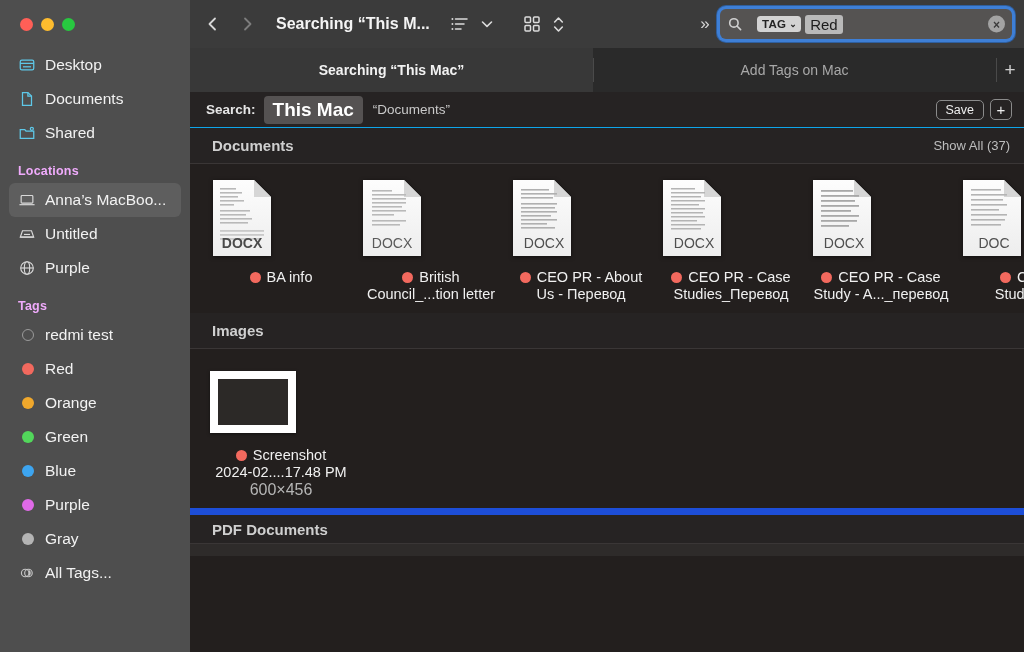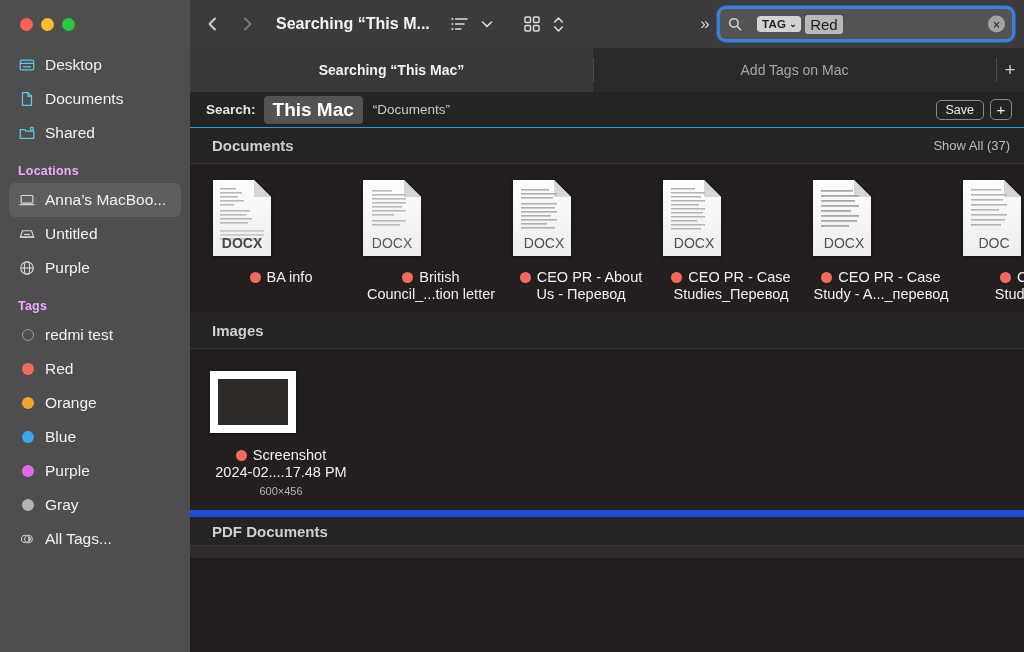--- a/index.html
+++ b/index.html
@@ -168,21 +168,21 @@
   .dot-red { width: 11px; height: 11px; border-radius: 50%; background: #f2695e; flex: 0 0 11px; }
   .file-name { color: #f0f0f0; font-size: 14.5px; }
   .file-name2 { color: #f0f0f0; font-size: 14.5px; display: block; }
 
   
   .img-thumb {
     width: 86px; height: 62px; background: #ffffff; padding: 8px;
     margin-bottom: 14px; box-shadow: 0 1px 3px rgba(0,0,0,.5);
   }
   .img-thumb .inner { width: 100%; height: 100%; background: #2c2927; }
-  .img-sub { color: #b5b5b5; font-size: 11px; margin-top: 2px; }
+  .img-sub { color: #b5b5b5; font-size: 16px; margin-top: 2px; }
   .bottom-fade { height: 12px; background: #2e2b2a; }
 </style>
 </head>
 <body>
 
 <div class="window">
 
   <div class="sidebar">
 
     <div class="traffic">
@@ -271,20 +271,26 @@
         <span class="sb-icon">
             <span class="tagdot" style="background:#f2695e"></span>
           </span>
         <span class="sb-label">Red</span>
       </div>
       <div class="sb-item">
         <span class="sb-icon">
             <span class="tagdot" style="background:#f0a82c"></span>
           </span>
         <span class="sb-label">Orange</span>
+      </div>
+      <div class="sb-item">
+        <span class="sb-icon">
+            <span class="tagdot" style="background:#52d75b"></span>
+          </span>
+        <span class="sb-label">Green</span>
       </div>
       <div class="sb-item">
         <span class="sb-icon">
             <span class="tagdot" style="background:#3da5f0"></span>
           </span>
         <span class="sb-label">Blue</span>
       </div>
       <div class="sb-item">
         <span class="sb-icon">
             <span class="tagdot" style="background:#e06ae8"></span>

